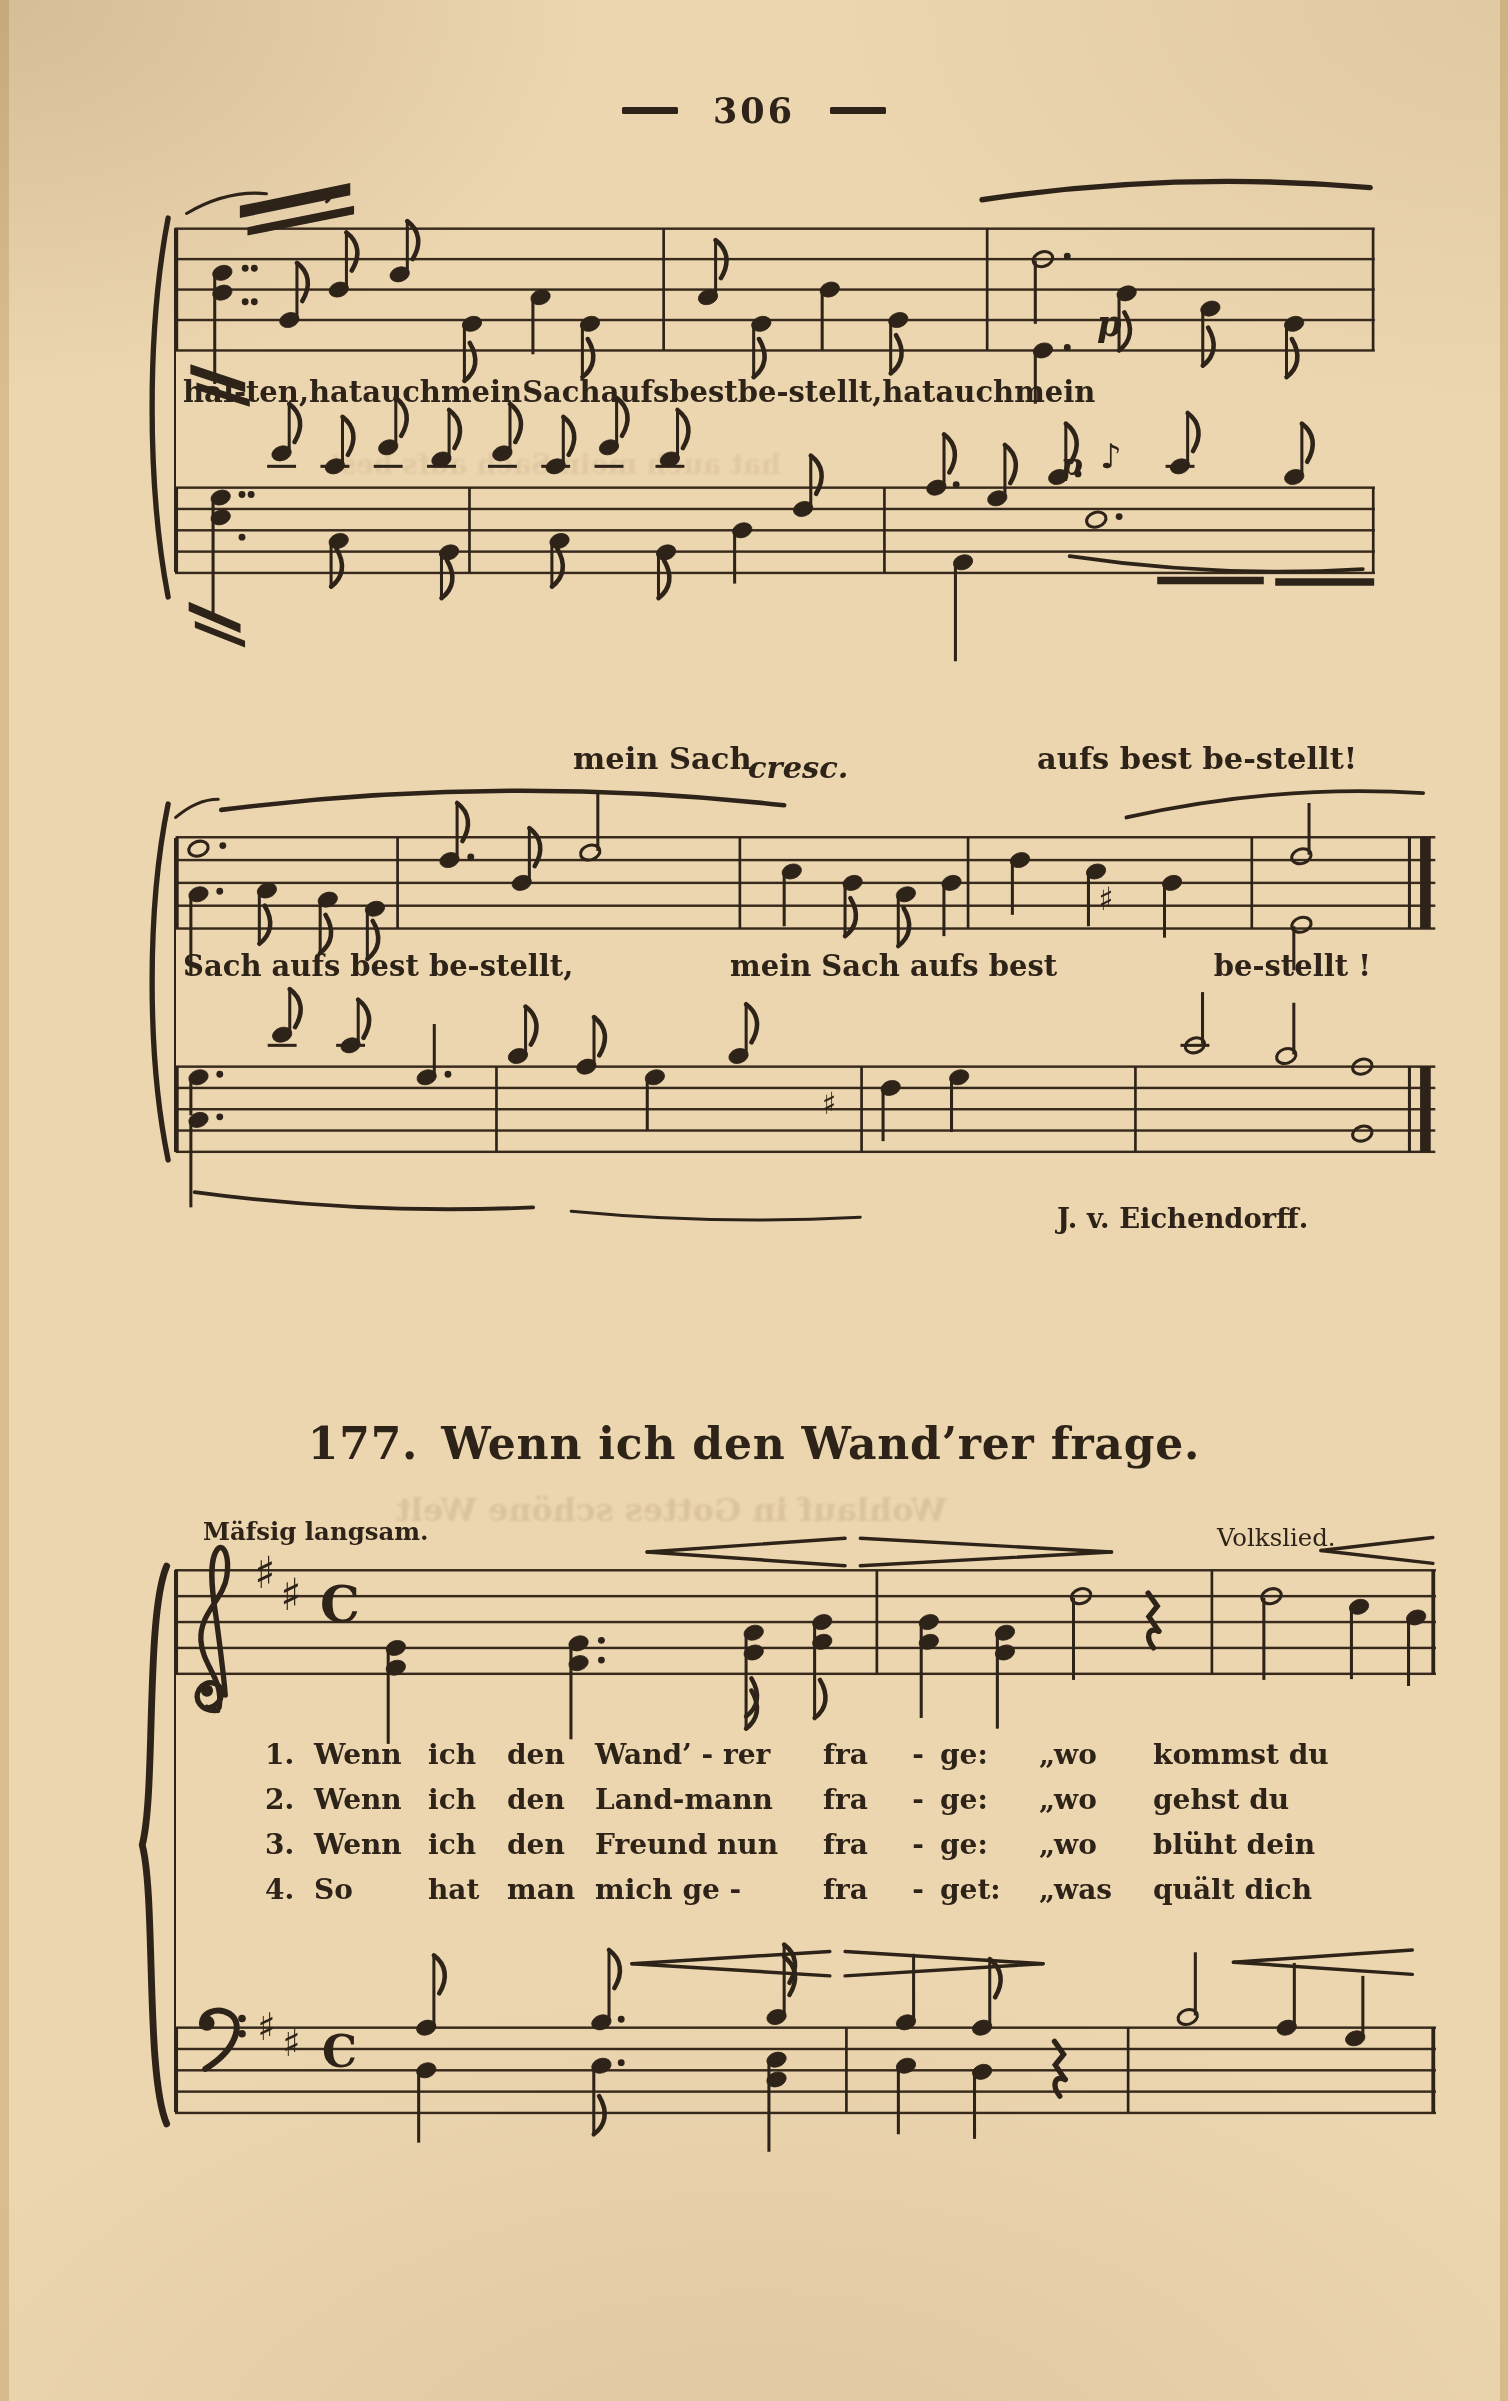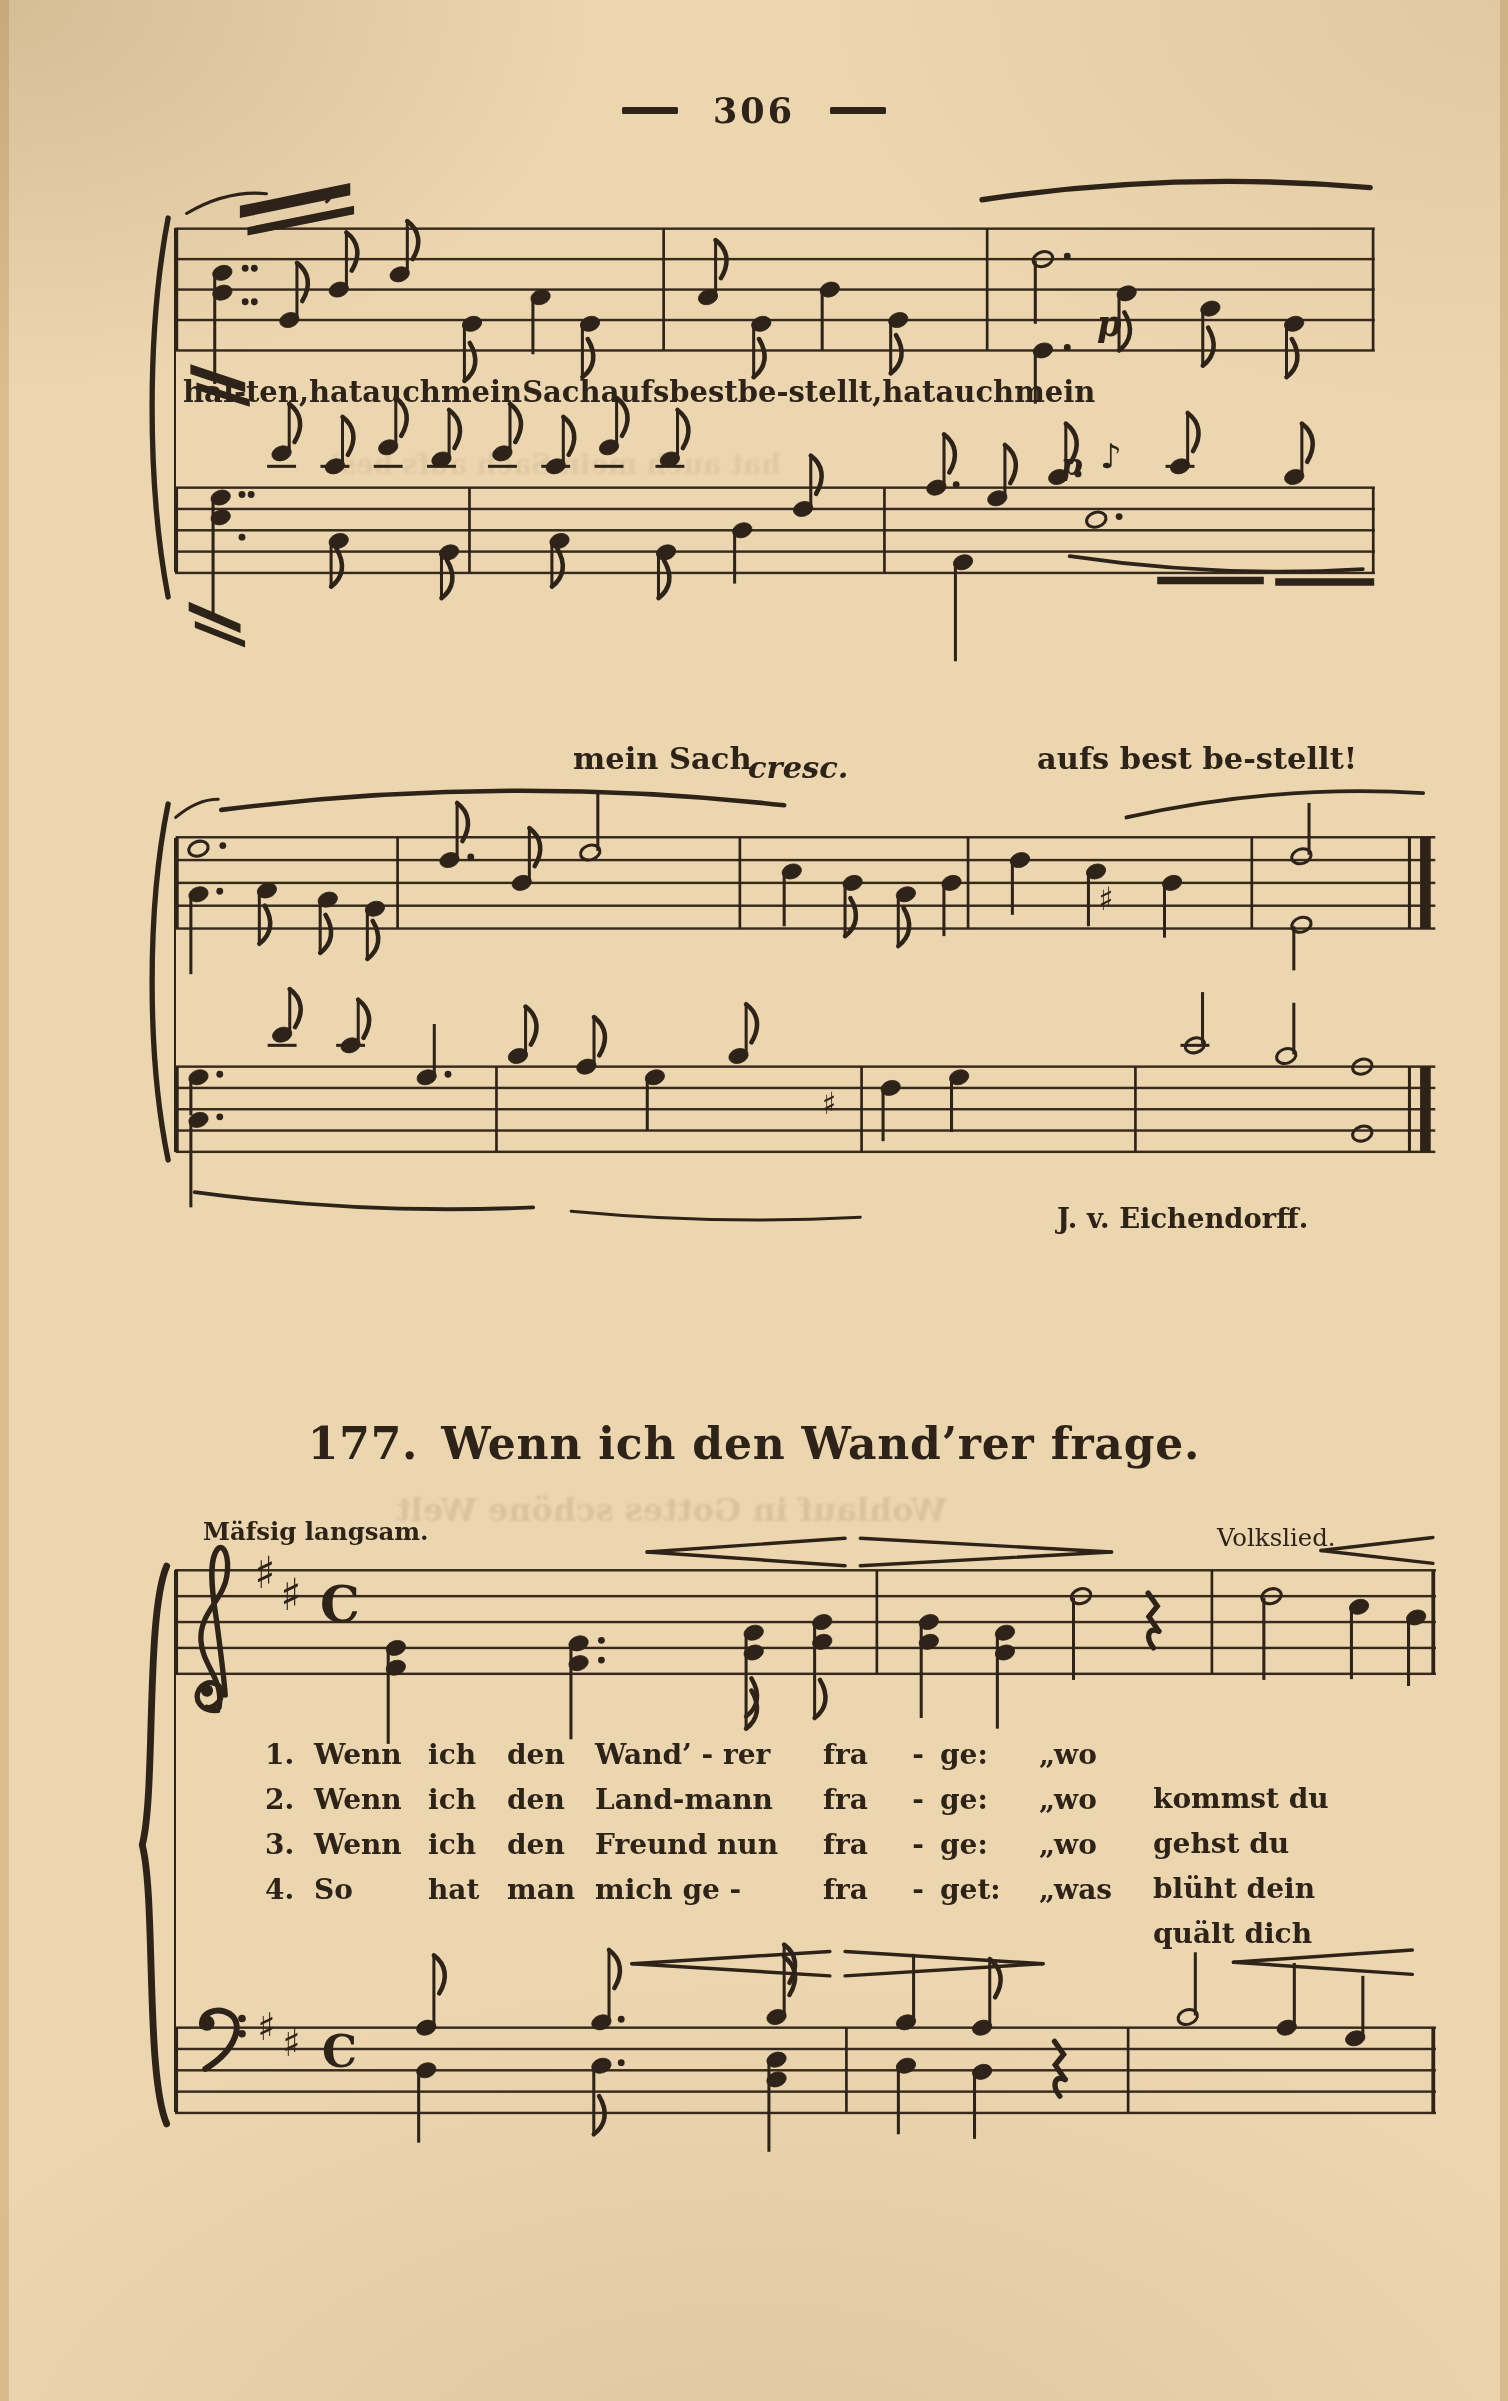--- a/index.html
+++ b/index.html
@@ -36,21 +36,21 @@
   .vc{display:inline-block;}
   .vc:nth-child(1){width:49px;}
   .vc:nth-child(2){width:114px;}
   .vc:nth-child(3){width:79px;}
   .vc:nth-child(4){width:88px;}
   .vc:nth-child(5){width:228px;}
   .vc:nth-child(6){width:73px;}
   .vc:nth-child(7){width:44px;text-align:center;}
   .vc:nth-child(8){width:99px;}
   .vc:nth-child(9){width:114px;}
-  .vc:nth-child(10){width:198px;margin-top:44px;}
+  .vc:nth-child(10){width:198px;}
   .g{position:absolute;font-family:"DejaVu Sans",sans-serif;}
   .gser{position:absolute;font-family:"DejaVu Serif",serif;}
   .ghost{position:absolute;transform:scaleX(-1);color:rgba(122,92,54,.15);
     font-weight:bold;filter:blur(0.8px);white-space:nowrap;}
   .connector{position:absolute;width:2.3px;background:#2e2318;}
   svg{position:absolute;left:0;top:0;overflow:visible;}
 </style>
 </head>
 <body>
 
@@ -503,20 +503,25 @@
   </div>
   <span class="gser ital" style="left:1097px;top:303px;font-size:35px;font-weight:bold;">p</span>
   <span class="gser ital" style="left:1061px;top:446px;font-size:30.5px;font-weight:bold;">p</span>
   <span class="g" style="left:1100px;top:436px;font-size:34px;">♪</span>
   <span class="gser" style="left:323px;top:187px;font-size:34px;font-weight:bold;">’</span>
 
   <span class="gser big" style="left:573px;top:740px;">mein Sach</span>
   <span class="gser ital" style="left:748px;top:749px;font-size:30.5px;font-weight:bold;">cresc.</span>
   <span class="gser big" style="left:1037px;top:740px;">aufs best be-stellt!</span>
 
+  <div class="abs lyrics2">
+    <span>Sach aufs best be-stellt,</span>
+    <span>mein Sach aufs best</span>
+    <span>be-stellt !</span>
+  </div>
   <span class="g" style="left:1098px;top:880px;font-size:32px;">♯</span>
   <span class="g" style="left:822px;top:1086px;font-size:30.5px;">♯</span>
   <span class="abs attrib">J. v. Eichendorff.</span>
 
   <div class="abs title-row">
     <span>177.</span>
     <span>Wenn ich den Wand’rer frage.</span>
   </div>
   <span class="abs tempo">Mäfsig langsam.</span>
   <span class="abs source">Volkslied.</span>

